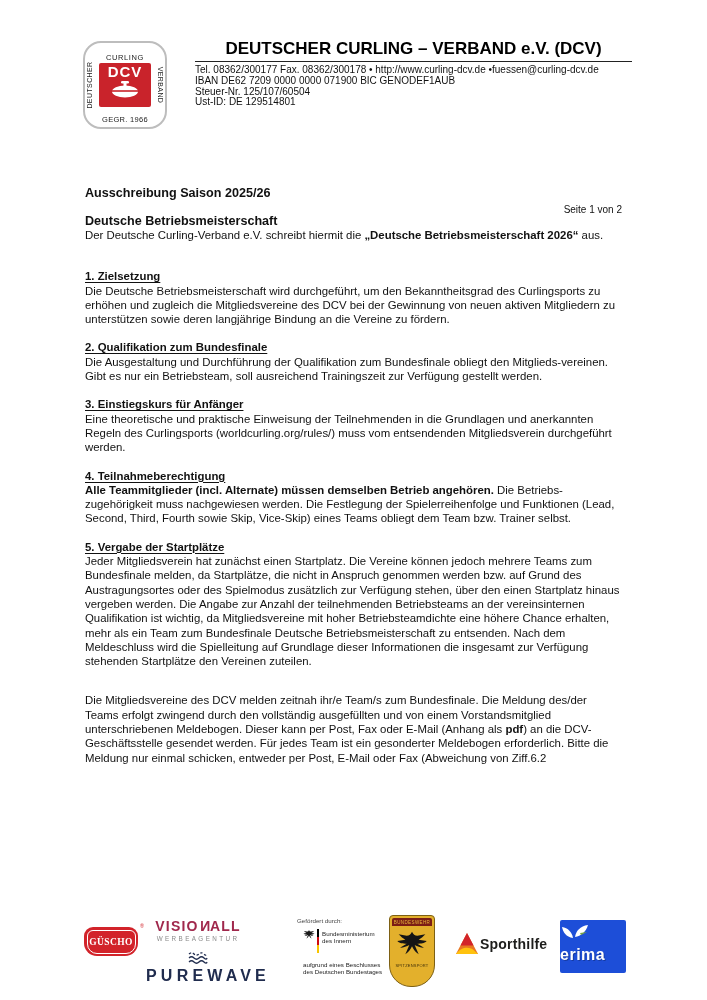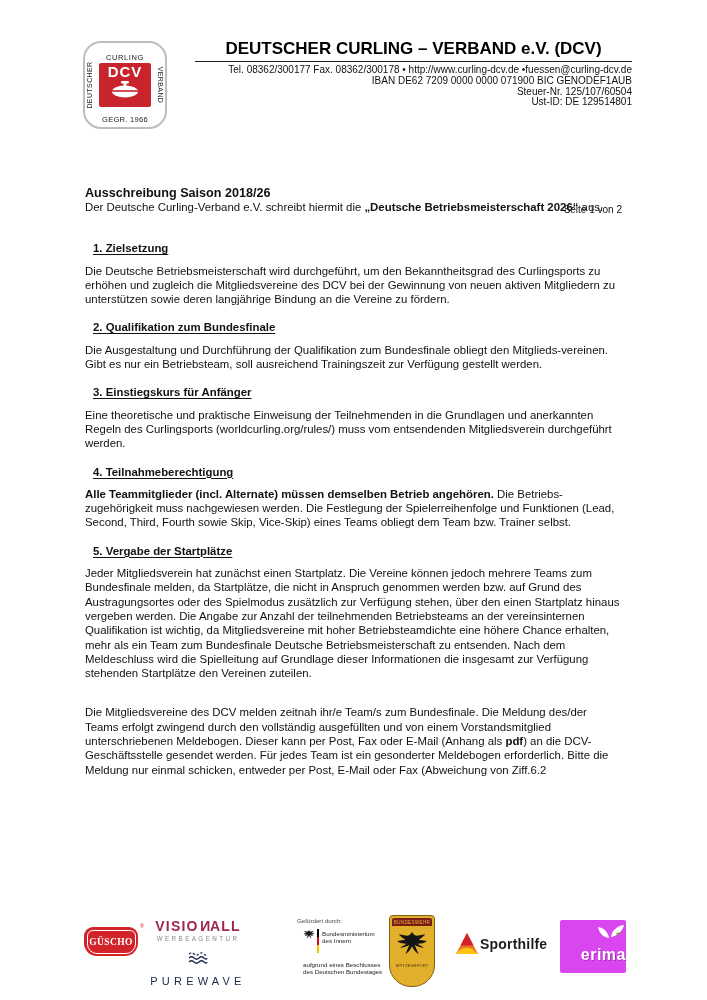--- a/index.html
+++ b/index.html
@@ -18,67 +18,67 @@
     writing-mode:vertical-rl;font-size:7px;letter-spacing:.4px;color:#222;}
   .ring-right{position:absolute;right:1px;top:50%;transform:translateY(-50%);
     writing-mode:vertical-rl;font-size:7px;letter-spacing:.4px;color:#222;}
   .badge-red{position:absolute;left:50%;top:20px;transform:translateX(-50%);width:52px;height:44px;
     background:#c9232b;border-radius:2px;display:flex;flex-direction:column;align-items:center;}
   .badge-red .mono{color:#fff;font-weight:bold;font-size:15px;line-height:17px;letter-spacing:1px;}
   .lh-right{position:absolute;left:195px;top:39px;width:437px;}
   .lh-title{text-align:center;font-size:17px;font-weight:bold;white-space:nowrap;color:#000;}
   .lh-address{text-align:right;font-size:10px;margin-top:2px;color:#111;}
   .lh-rule{border:0;border-top:1.6px solid #222;margin:2px 0 3px 0;}
-  .lh-line{text-align:right;font-size:10px;line-height:10.8px;color:#111;}
+  .lh-line{text-align:left;font-size:10px;line-height:10.8px;color:#111;}
   
   .doc{position:absolute;left:85px;top:186px;width:537px;font-size:11.4px;line-height:14.3px;}
   .doc p{margin:0;}
   .doc-title{font-size:12.6px;font-weight:bold;line-height:14px;margin:0;}
   .doc-title.second{margin-top:14px;}
   .page-num{position:absolute;right:0;top:17px;font-size:10px;}
   .intro{margin-top:15px;}
   .section{margin-top:14px;}
   .section.first{margin-top:27px;}
-  .section h2{font-size:11.4px;line-height:14.3px;font-weight:bold;margin:8px;
+  .section h2{font-size:11.4px;line-height:14.3px;font-weight:bold;margin:0;
     text-decoration:underline;text-underline-offset:2px;text-decoration-thickness:1px;}
   .date-row{margin-top:17px;font-weight:bold;}
   .date-row .date{display:inline-block;width:163px;}
   .section.meldung{margin-top:25px;}
   
   .guescho{position:absolute;left:84px;top:927px;width:54px;height:29px;background:#d2232a;
     border-radius:9px 9px 13px 13px;}
   .guescho::after{content:"";position:absolute;inset:2.5px;border:1px solid #fff;
     border-radius:6px 6px 10px 10px;}
   .guescho .gword{position:absolute;left:0;top:50%;transform:translateY(-52%);width:100%;
     text-align:center;color:#fff;font-family:"Liberation Serif",serif;font-weight:bold;
     font-size:9.5px;letter-spacing:.4px;}
   .guescho .reg{position:absolute;right:-6px;top:-4px;font-size:5.5px;color:#d2232a;}
   .visipure{position:absolute;left:146px;top:919px;width:104px;text-align:center;}
   .vis-word{font-size:14px;font-weight:bold;color:#a0284c;letter-spacing:1.2px;line-height:14px;}
   .vis-word .flip{display:inline-block;transform:scaleX(-1);}
   .vis-sub{font-size:6.3px;color:#8a8a8a;letter-spacing:2.4px;margin-top:1.5px;}
   .wave-icon{margin-top:9px;line-height:0;}
-  .pure-word{font-size:11px;color:#202c4e;letter-spacing:4.2px;margin-top:10px;font-weight:normal;}
+  .pure-word{font-size:16px;color:#202c4e;letter-spacing:4.2px;margin-top:2px;font-weight:bold;}
   .funding{position:absolute;left:297px;top:917px;width:104px;color:#333;}
   .funding-caption{font-size:6.2px;color:#444;}
   .ministry-row{display:flex;align-items:flex-start;margin:5px 0 0 6px;}
   .ministry-stripe{width:2px;height:24px;margin:0 3px 0 2px;
     background:linear-gradient(#000 0 34%,#cf0a12 34% 67%,#f7c500 67% 100%);}
   .ministry-text{font-size:6.2px;line-height:7.2px;color:#222;margin-top:1px;}
   .funding-note{margin:8px 0 0 6px;font-size:6.2px;line-height:7.2px;color:#222;}
   .bw-crest{position:absolute;left:389px;top:915px;width:46px;height:72px;background:#e3b02c;
     border:1.5px solid #7d6014;border-radius:4px 4px 22px 22px;box-sizing:border-box;}
   .bw-top{background:#7b1d15;color:#e8b73a;font-size:4.5px;text-align:center;letter-spacing:.4px;
     padding:2px 0 1px 0;margin:2px 2px 0 2px;border-radius:2px 2px 0 0;}
   .bw-eagle{display:block;margin:1px auto 0 auto;}
   .bw-bottom{font-size:4px;text-align:center;color:#40300a;letter-spacing:.2px;}
   .sporthilfe{position:absolute;left:455px;top:932px;display:flex;align-items:center;gap:1px;}
   .sporthilfe .sh-word{font-size:14px;font-weight:bold;color:#1d1d1b;letter-spacing:.2px;}
-  .erima{position:absolute;left:560px;top:920px;width:66px;height:53px;background:#d946ef;
-    border-radius:2px;text-align:right;}
+  .erima{position:absolute;left:560px;top:920px;width:66px;height:53px;background:#1d4ed8;
+    border-radius:2px;text-align:left;}
   .erima-word{color:#fff;font-weight:bold;font-size:16px;letter-spacing:.5px;margin-top:-1px;
     text-shadow:1px 1px 0 rgba(0,0,0,.25);}
 </style>
 </head>
 <body>
 
 <div class="page">
 
   <div class="badge">
     <span class="ring-top">CURLING</span>
@@ -101,22 +101,23 @@
   <div class="lh-right">
     <div class="lh-title">DEUTSCHER CURLING – VERBAND e.V. (DCV)</div>
     <hr class="lh-rule">
     <div class="lh-line">Tel. 08362/300177 Fax. 08362/300178 • http://www.curling-dcv.de •fuessen@curling-dcv.de</div>
     <div class="lh-line">IBAN DE62 7209 0000 0000 071900 BIC GENODEF1AUB</div>
     <div class="lh-line">Steuer-Nr. 125/107/60504</div>
     <div class="lh-line">Ust-ID: DE 129514801</div>
   </div>
 
   <div class="doc">
-    <p class="doc-title">Ausschreibung Saison 2018/26</p>
+    <p class="doc-title">Ausschreibung Saison 2025/26</p>
     <span class="page-num">Seite 1 von 2</span>
+    <p class="doc-title second">Deutsche Betriebsmeisterschaft</p>
 
     <p class="intro"><span>Der Deutsche Curling-Verband e.V. schreibt hiermit die </span><b>„Deutsche Betriebsmeisterschaft 2026“</b><span> aus.</span></p>
 
     <div class="section first">
       <h2>1. Zielsetzung</h2>
       <p>Die Deutsche Betriebsmeisterschaft wird durchgeführt, um den Bekanntheitsgrad des Curlingsports zu erhöhen und zugleich die Mitgliedsvereine des DCV bei der Gewinnung von neuen aktiven Mitgliedern zu unterstützen sowie deren langjährige Bindung an die Vereine zu fördern.</p>
     </div>
 
     <div class="section">
       <h2>2. Qualifikation zum Bundesfinale</h2>

